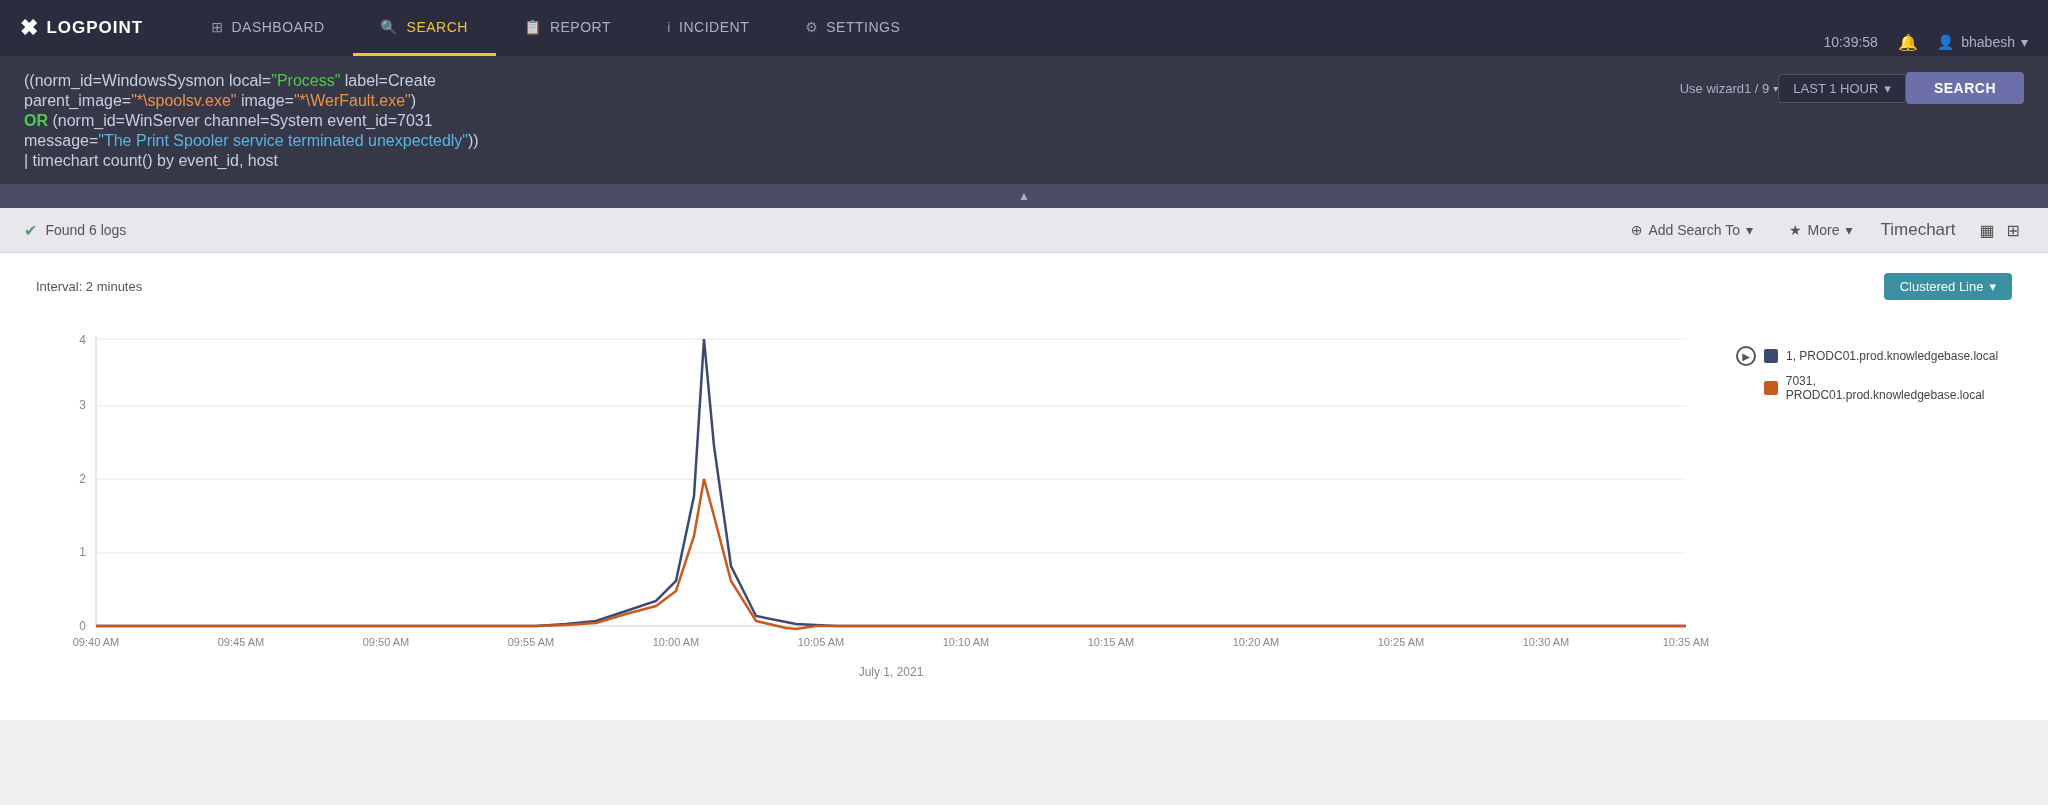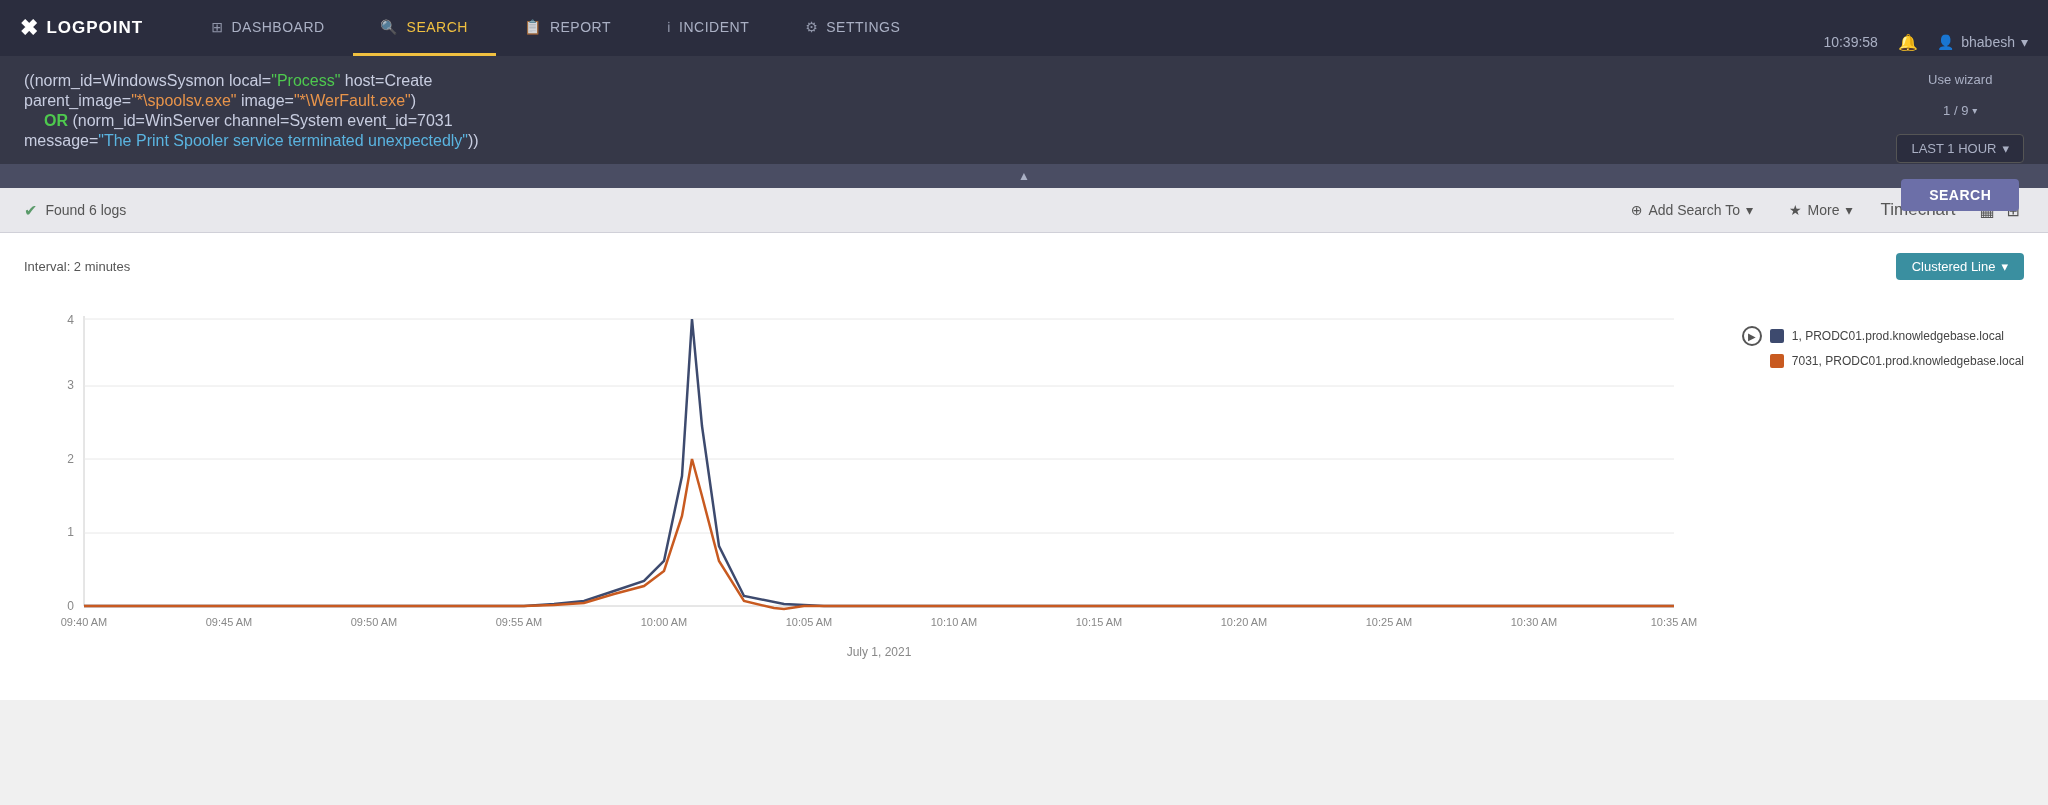--- a/index.html
+++ b/index.html
@@ -45,21 +45,21 @@
 
     
     .search-area {
       background: #363848;
       padding: 16px 24px 12px 24px;
       position: relative;
     }
     .search-query-line { margin-bottom: 2px; }
     .search-controls {
       position: absolute; top: 16px; right: 24px;
-      display: flex; align-items: center; gap: 16px; flex-direction: column;
+      display: flex; align-items: center; 
     }
     .use-wizard { color: #aab0c4; font-size: 13px; cursor: pointer; }
     .page-indicator {
       display: flex; align-items: center; gap: 4px; color: #aab0c4; font-size: 13px;
     }
     .page-chevron { color: #aab0c4; font-size: 10px; cursor: pointer; }
     .time-range-btn {
       background: #2b2d3e; border: 1px solid #555; color: #aab0c4;
       padding: 6px 14px; border-radius: 4px; font-size: 13px; cursor: pointer;
       display: flex; align-items: center; gap: 6px; justify-content: flex-end;
@@ -97,21 +97,21 @@
     .action-icon { font-size: 14px; }
     .timechart-label { color: #555; font-size: 17px; }
     .view-icons { display: flex; gap: 4px; }
     .view-icon-btn {
       background: none; border: none; color: #555; font-size: 16px; cursor: pointer;
       padding: 2px 4px;
     }
 
     
     .chart-area {
-      background: white; padding: 20px 24px;
+      background: white; padding: 20px 36px;
     }
     .chart-header {
       display: flex; justify-content: space-between; align-items: center; margin-bottom: 16px;
     }
     .interval-text { color: #555; font-size: 13px; }
     .chart-type-btn {
       background: #3a8fa0; border: none; color: white;
       padding: 6px 16px; border-radius: 4px; font-size: 13px; cursor: pointer;
       display: flex; align-items: center; gap: 6px;
     }
@@ -134,21 +134,21 @@
       width: 20px; height: 20px; border-radius: 50%; border: 2px solid #555;
       display: flex; align-items: center; justify-content: center; cursor: pointer;
       font-size: 10px; color: #555;
     }
 
     
     .kw-green { color: #4ec94e; }
     .kw-orange { color: #e8944a; }
     .kw-blue { color: #5ab4e0; }
     .kw-white { color: #c8cde0; }
-    .kw-or { color: #4ec94e; font-weight: bold; margin-left: 20px; }
+    .kw-or { color: #4ec94e; font-weight: bold; }
   </style>
 </head>
 <body>
 
 <nav class="navbar">
   <div class="logo-area">
     <span class="logo-icon">✖</span>
     <span class="logo-text">LOGPOINT</span>
   </div>
   <div class="nav-items">
@@ -181,30 +181,33 @@
       <span>bhabesh</span>
       <span>▾</span>
     </div>
   </div>
 </nav>
 
 <div class="search-area">
   <div style="display:flex; gap:20px;">
     <div style="flex:1;">
       <div class="search-query-line">
-        <span class="kw-white">((norm_id=WindowsSysmon local=</span><span class="kw-green">"Process"</span><span class="kw-white"> host=Create</span>
+        <span class="kw-white">((norm_id=WindowsSysmon local=</span><span class="kw-green">"Process"</span><span class="kw-white"> label=Create</span>
       </div>
       <div class="search-query-line">
         <span class="kw-white">parent_image=</span><span class="kw-orange">"*\spoolsv.exe"</span><span class="kw-white"> image=</span><span class="kw-orange">"*\WerFault.exe"</span><span class="kw-white">)</span>
       </div>
       <div class="search-query-line">
         <span class="kw-or">OR</span><span class="kw-white"> (norm_id=WinServer channel=System event_id=7031</span>
       </div>
       <div class="search-query-line">
         <span class="kw-white">message=</span><span class="kw-blue">"The Print Spooler service terminated unexpectedly"</span><span class="kw-white">))</span>
+      </div>
+      <div class="search-query-line">
+        <span class="kw-white">| timechart count() by event_id, host</span>
       </div>
     </div>
     <div class="search-controls">
       <span class="use-wizard">Use wizard</span>
       <div class="page-indicator">
         <span>1 / 9</span>
         <span class="page-chevron">▾</span>
       </div>
       <button class="time-range-btn">
         <span>LAST 1 HOUR</span>

